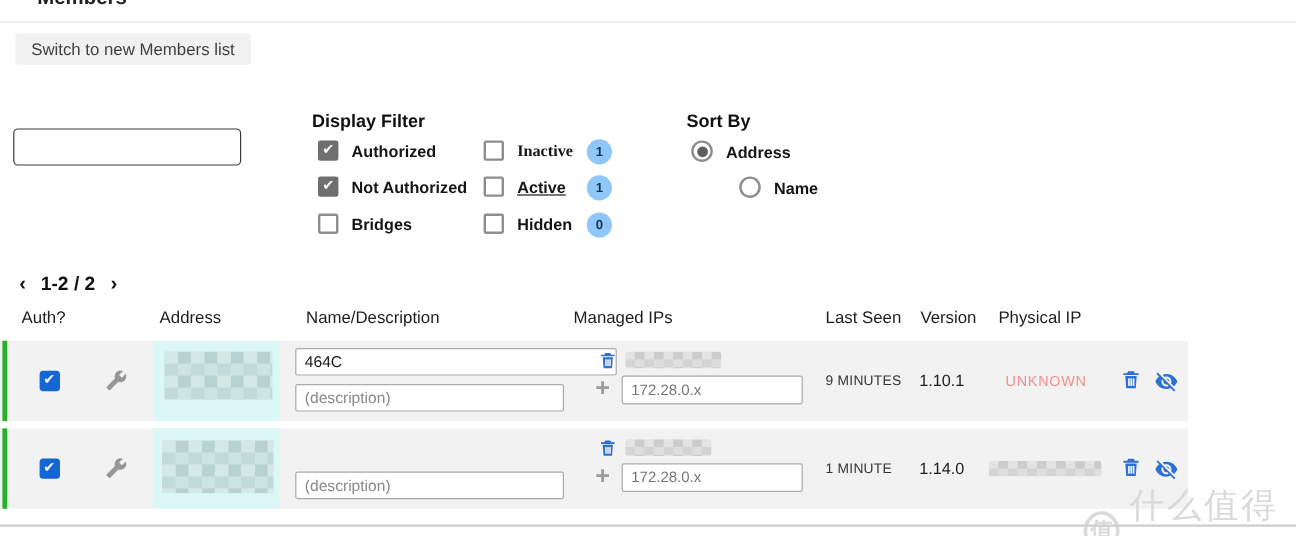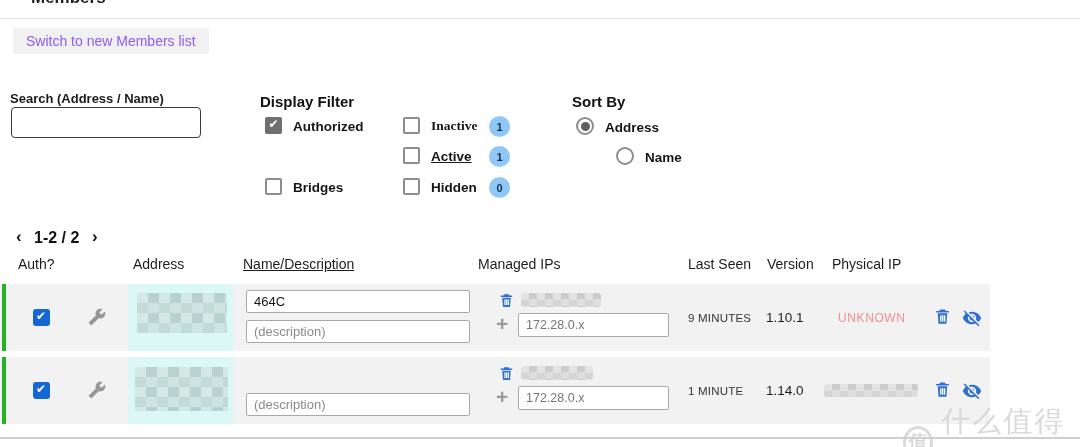--- a/index.html
+++ b/index.html
@@ -3,21 +3,21 @@
 <meta charset="utf-8">
 <style>
   * { margin:0; padding:0; box-sizing:border-box; }
   html,body { background:#fff; }
   body { font-family:"Liberation Sans","DejaVu Sans",sans-serif; color:#1b1b1b; }
   .screen { position:relative; width:1080px; height:447px; overflow:hidden; background:#fff; }
 
   .page-title { position:absolute; left:31px; top:-12px; font-size:17px; font-weight:700; color:#222; }
   .top-divider { position:absolute; left:0; top:18px; width:1080px; height:1px; background:#e4e4e4; }
   .switch-btn { position:absolute; left:13px; top:28px; height:26px; padding:0 13px; background:#f1f1f1;
-    border:none; border-radius:2px; font-family:inherit; font-size:14px; color:#8b5cf6; cursor:pointer; }
+    border:none; border-radius:2px; font-family:inherit; font-size:14px; color:#404040; cursor:pointer; }
 
   .search-label { position:absolute; left:10px; top:91px; font-size:13px; font-weight:700; }
   .search-input { position:absolute; left:11px; top:107px; width:190px; height:31px; border:1.6px solid #3a3a3a;
     border-radius:4px; background:#fff; font-family:inherit; font-size:13px; padding:0 8px; }
 
   .section-title { position:absolute; font-size:15px; font-weight:700; color:#111; }
 
   .opt { position:absolute; display:flex; align-items:flex-end; gap:11px; cursor:pointer; }
   .opt-label { font-size:13.5px; font-weight:700; color:#151515; white-space:nowrap; }
 
@@ -70,28 +70,31 @@
 </style>
 </head>
 <body>
 
 <div class="screen">
 
   <div class="page-title">Members</div>
   <div class="top-divider"></div>
   <button class="switch-btn">Switch to new Members list</button>
 
-  <div class="search-label">Search (Address / Name)</div>
   <input class="search-input" value="" style="">
 
   <div class="section-title" style="left:260px;top:93px;">Display Filter</div>
 
   <div class="opt" style="left:265px;top:117px;">
     <span class="cb checked"></span>
     <span class="opt-label">Authorized</span>
+  </div>
+  <div class="opt" style="left:265px;top:147px;">
+    <span class="cb checked"></span>
+    <span class="opt-label">Not Authorized</span>
   </div>
   <div class="opt" style="left:265px;top:178px;">
     <span class="cb"></span>
     <span class="opt-label">Bridges</span>
   </div>
 
   <div class="opt" style="left:403px;top:117px;font-family:Liberation Serif, serif;">
     <span class="cb"></span>
     <span class="opt-label">Inactive</span>
   </div>
@@ -118,38 +121,38 @@
     <span class="radio"></span>
     <span class="opt-label">Name</span>
   </div>
 
   <span class="pg arrow" style="left:16px;">‹</span>
   <span class="pg" style="left:34px;">1-2 / 2</span>
   <span class="pg arrow" style="left:92px;">›</span>
 
   <span class="th" style="left:18px;">Auth?</span>
   <span class="th" style="left:133px;">Address</span>
-  <span class="th" style="left:243px;text-decoration:underline;">Name/Description</span>
+  <span class="th" style="left:255px;">Name/Description</span>
   <span class="th" style="left:478px;">Managed IPs</span>
   <span class="th" style="left:688px;">Last Seen</span>
   <span class="th" style="left:767px;">Version</span>
   <span class="th" style="left:832px;">Physical IP</span>
 
   <div class="member-row" style="top:284px;">
     <div class="green-bar"></div>
     <span class="cb blue row-cb"></span>
     <span class="wrench icon-btn">
       <svg width="18" height="18" viewBox="0 0 24 24" style="transform:scaleX(-1)">
           <path fill="#969696" d="M22.7 19l-9.1-9.1c.9-2.3.4-5-1.5-6.9-2-2-5-2.4-7.4-1.3L9 6 6 9 1.6 4.7C.4 7.1.9 10.1 2.9 12.1c1.9 1.9 4.6 2.4 6.9 1.5l9.1 9.1c.4.4 1 .4 1.4 0l2.3-2.3c.5-.4.5-1.1.1-1.4z"></path>
         </svg>
     </span>
     <div class="addr-cell">
       <div class="mosaic" style="left:9px;top:9px;width:90px;height:40px;"></div>
     </div>
-    <input class="row-input" style="left: 246px; top: 6px; width: 224px;" value="464C">
+    <input class="row-input" style="left: 246px; top: 6px; width: 268px;" value="464C">
     <input class="row-input" style="left: 246px; top: 36px; width: 224px;" placeholder="(description)">
     <span class="icon-btn" style="left:498px;top:8px;">
       <svg width="17" height="17" viewBox="0 0 24 24" fill="#2e6fd4">
           <path d="M9 3h6l1 2h4v2H4V5h4l1-2z"></path>
           <path d="M6 8h12l-1 13H7L6 8z"></path>
           <rect x="9" y="10.5" width="1.7" height="8" fill="#fff"></rect>
           <rect x="11.4" y="10.5" width="1.7" height="8" fill="#fff"></rect>
           <rect x="13.8" y="10.5" width="1.7" height="8" fill="#fff"></rect>
         </svg>
     </span>

